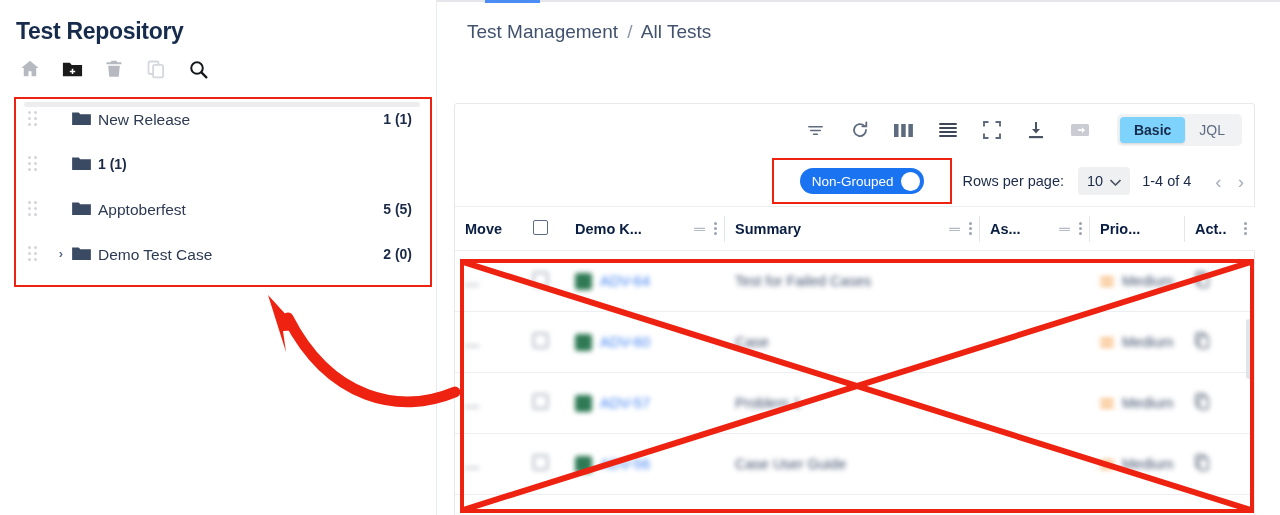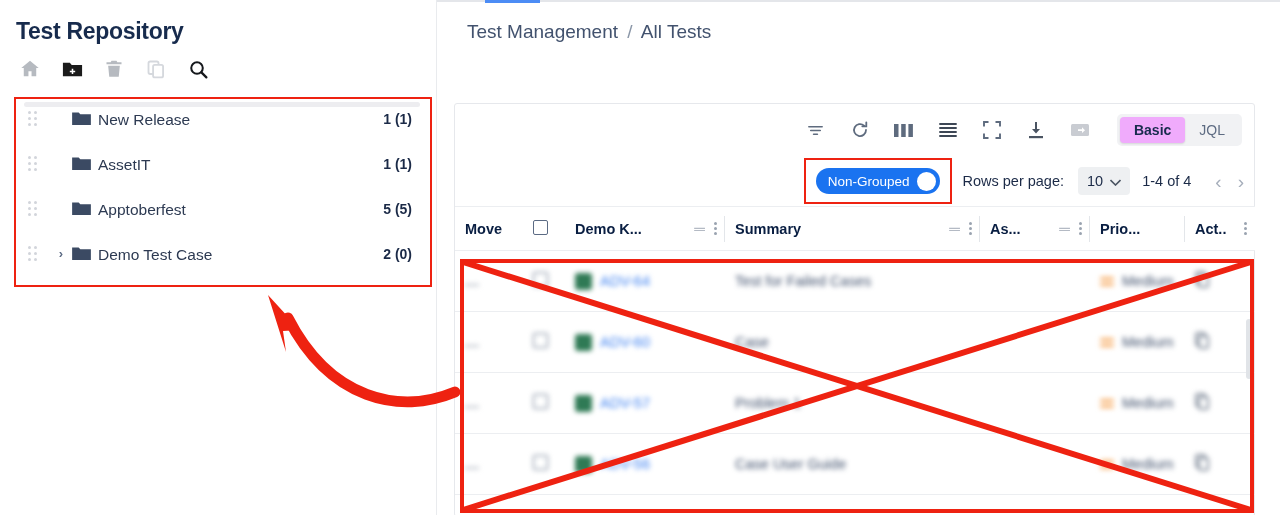--- a/index.html
+++ b/index.html
@@ -73,24 +73,24 @@
   .card {
     position: absolute; left: 17px; top: 103px; right: 25px; bottom: -2px;
     background: #fff; border: 1px solid #e6e8ec; border-radius: 3px;
   }
   .card-toolbar { display: flex; align-items: center; justify-content: flex-end; height: 52px; padding-right: 12px; gap: 22px; }
   .tb-ico { width: 22px; height: 22px; display: flex; align-items: center; justify-content: center; cursor: pointer; }
   .seg {
     display: flex; background: #f1f2f4; border-radius: 5px; padding: 3px; margin-left: 4px;
   }
   .seg .opt { font-size: 14px; padding: 5px 14px; border-radius: 4px; color: #5d6b82; cursor: pointer; }
-  .seg .opt.on { background: #f0abfc; color: #172b4d; font-weight: bold; box-shadow: 0 1px 2px rgba(0,0,0,.12); }
+  .seg .opt.on { background: #7dd3fc; color: #172b4d; font-weight: bold; box-shadow: 0 1px 2px rgba(0,0,0,.12); }
 
   .card-toolbar2 { display: flex; align-items: center; justify-content: flex-end; height: 50px; padding-right: 10px; gap: 10px; }
-  .group-box { border: 2px solid #ee2211; padding: 8px 10px; display: flex; align-items: center; }
+  .group-box { border: 2px solid #ee2211; padding: 8px 26px; display: flex; align-items: center; }
   .pill {
     background: #1a73f0; border-radius: 14px; height: 26px; display: flex; align-items: center;
     padding: 0 4px 0 12px; gap: 8px; cursor: pointer;
   }
   .pill span { color: #fff; font-size: 13.5px; }
   .knob { width: 19px; height: 19px; border-radius: 50%; background: #fff; }
   .rpp { font-size: 14.5px; color: #1b2a47; }
   .rpp-sel {
     background: #eef0f2; border-radius: 4px; height: 28px; display: flex; align-items: center;
     gap: 7px; padding: 0 9px; font-size: 14.5px; color: #1b2a47; cursor: pointer; margin-left: 4px;
@@ -195,21 +195,20 @@
               <i></i>
               <i></i>
               <i></i>
             </span>
           <span class="caret"></span>
           <span class="folder-ico">
             <svg width="19" height="15" viewBox="0 0 20 16">
                 <path fill="#3b4a63" d="M0 1.5h7l1.7 2H20V15H0Z"></path>
               </svg>
           </span>
-          <span class="tree-label">AssetIT</span>
           <span class="tree-count">1 (1)</span>
         </div>
 
         <div class="tree-row">
           <span class="grip">
               <i></i>
               <i></i>
               <i></i>
               <i></i>
               <i></i>

